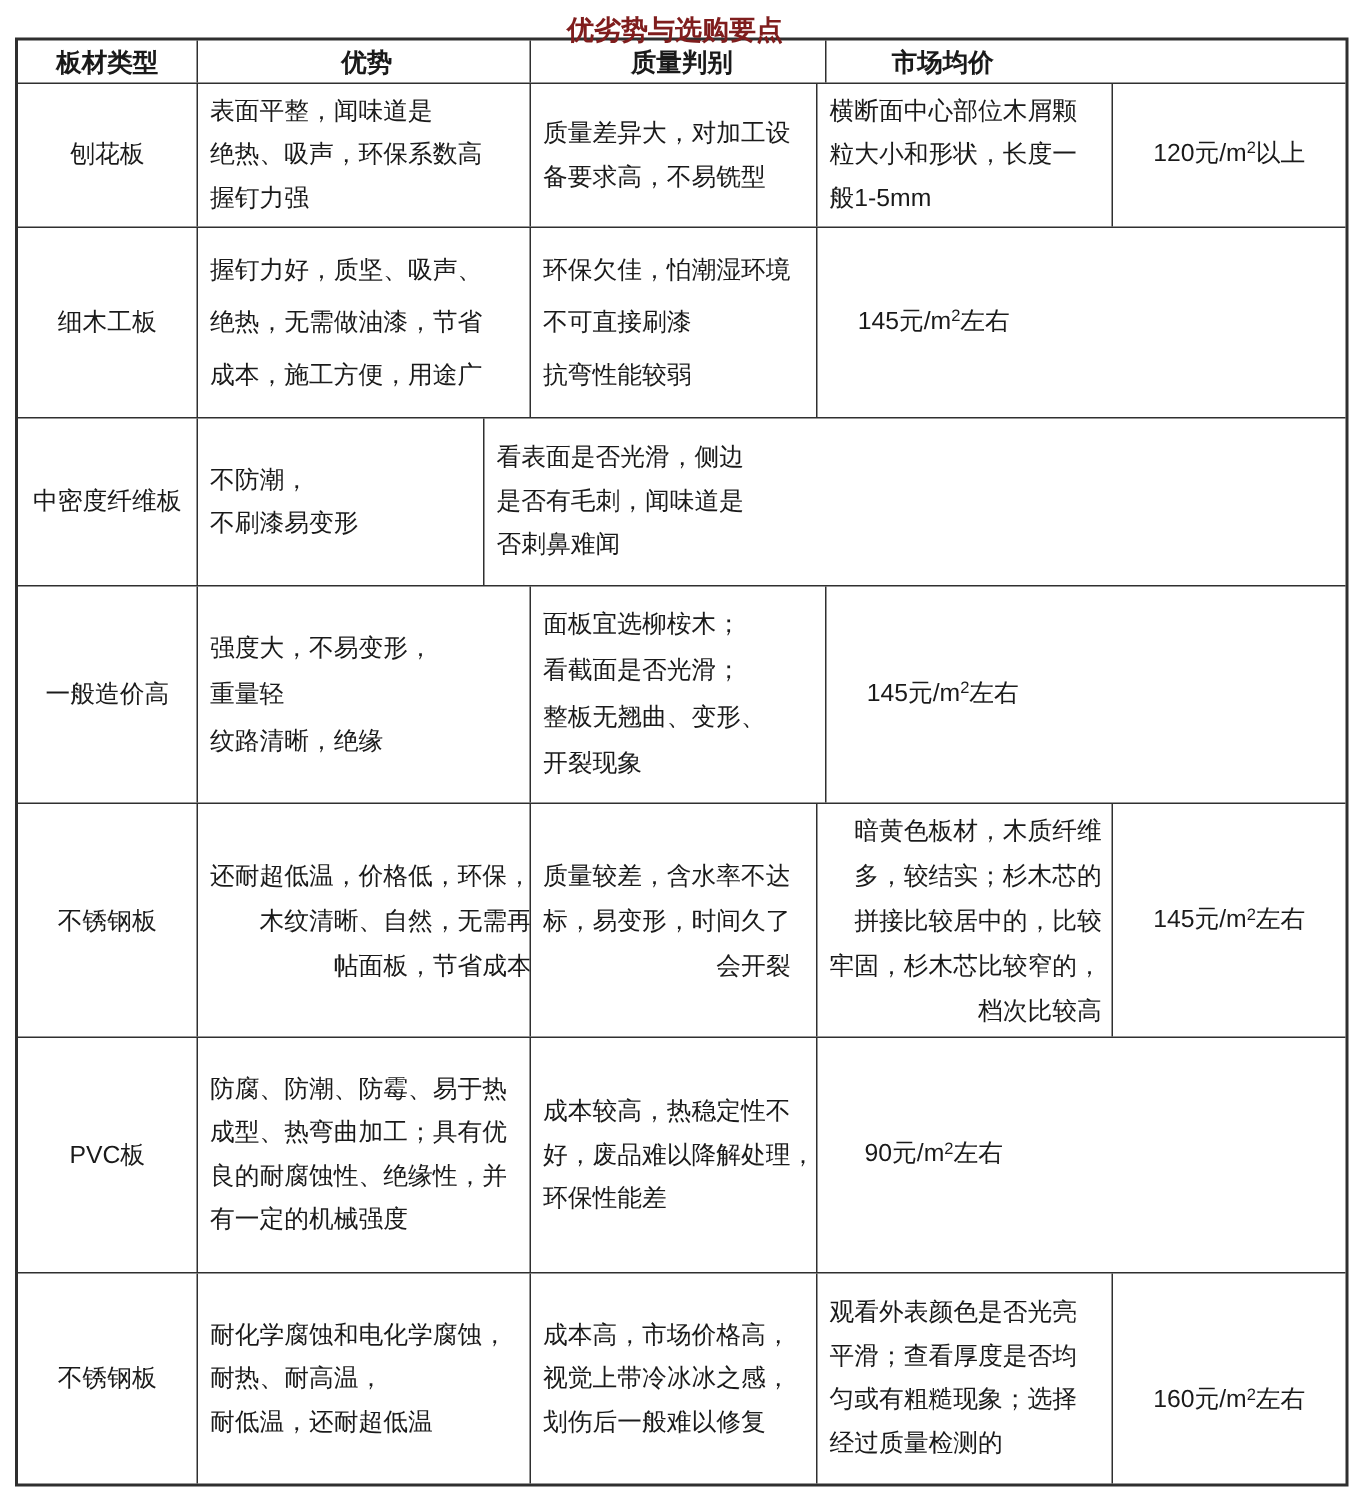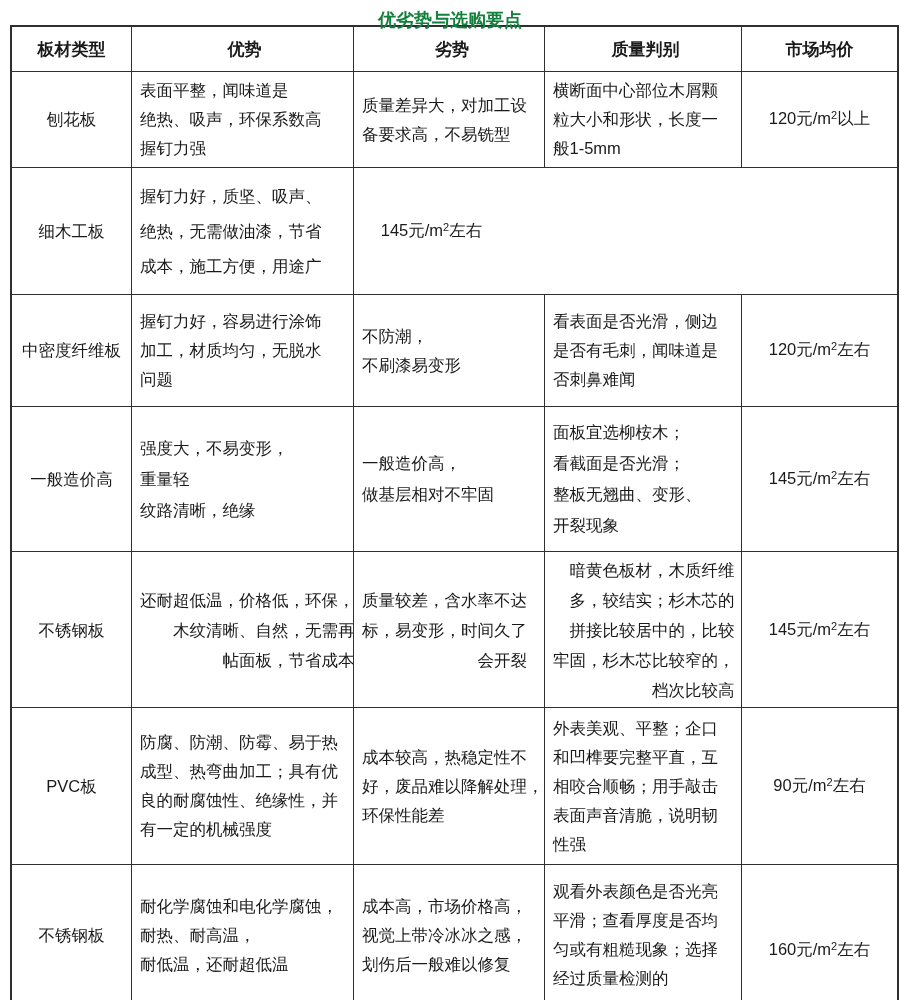--- a/index.html
+++ b/index.html
@@ -4,41 +4,41 @@
 <style>
   * { box-sizing: border-box; margin: 0; padding: 0; }
   html, body { background: #ffffff; }
   .page {
     width: 900px; height: 1000px; background: #ffffff; overflow: hidden;
     font-family: "Liberation Sans", "DejaVu Sans", sans-serif;
     color: #1a1a1a;
   }
   .title {
     padding-top: 8px; height: 25px; text-align: center;
-    font-size: 18px; font-weight: bold; color: #15803d;
+    font-size: 18px; font-weight: bold; color: #7f1d1d;
   }
   .tbl {
     margin-left: 10px; width: 889px;
     border: 2px solid #2f2f2f;
   }
   .row { display: flex; border-bottom: 1px solid #2f2f2f; }
   #rows-body .row:last-child { border-bottom: none; }
   .cell {
     border-right: 1px solid #2f2f2f;
     display: flex; align-items: center;
     overflow: hidden;
   }
   .cell:last-child { border-right: none; }
   .c-type  { width: 120px; justify-content: center; text-align: center; }
   .c-adv   { width: 222px; padding: 0 4px 0 8px; }
   .c-dis   { width: 191px; padding: 0 2px 0 8px; }
   .c-qual  { width: 197px; padding: 0 3px 0 8px; }
   .c-price { width: 155px; justify-content: center; text-align: center; }
   .txt { font-size: 16.5px; line-height: 29px; white-space: pre; }
-  .header-row { height: 45px; font-weight: bold; }
+  .header-row { height: 29px; font-weight: bold; }
   .header-row .cell { justify-content: center; text-align: center; }
   .header-row .txt { font-size: 17px; line-height: 25px; }
   #rows-body .row:nth-child(1) { height: 96px; }
   #rows-body .row:nth-child(2) { height: 127px; }
   #rows-body .row:nth-child(2) .txt { line-height: 35px; }
   #rows-body .row:nth-child(3) { height: 112px; }
   #rows-body .row:nth-child(4) { height: 145px; }
   #rows-body .row:nth-child(4) .txt { line-height: 31px; }
   #rows-body .row:nth-child(5) { height: 156px; }
   #rows-body .row:nth-child(5) .txt { line-height: 30px; text-align: right; }
@@ -53,23 +53,20 @@
   <div class="title">优劣势与选购要点</div>
 
   <div class="tbl">
     <div class="row header-row">
       <div class="cell c-type">
           <div class="txt">板材类型</div>
         </div>
       <div class="cell c-adv">
           <div class="txt">优势</div>
         </div>
-      <div class="cell c-dis">
-          <div class="txt">劣势</div>
-        </div>
       <div class="cell c-qual">
           <div class="txt">质量判别</div>
         </div>
       <div class="cell c-price">
           <div class="txt">市场均价</div>
         </div>
     </div>
     <div id="rows-body">
   <div class="row">
     <div class="cell c-type">
@@ -96,60 +93,53 @@
 
   <div class="row">
     <div class="cell c-type">
             <div class="txt t-type">细木工板</div>
           </div>
     <div class="cell c-adv">
             <div class="txt t-adv">握钉力好，质坚、吸声、
 绝热，无需做油漆，节省
 成本，施工方便，用途广</div>
           </div>
+    <div class="cell c-dis">
+            <div class="txt t-dis">环保欠佳，怕潮湿环境
+不可直接刷漆
+抗弯性能较弱</div>
+          </div>
     <div class="cell c-price">
       <div class="txt" style="white-space:normal;"><span class="p-base">145元/m</span><span class="p-sup">2</span><span class="p-suf">左右</span></div>
     </div>
   </div>
 
   <div class="row">
     <div class="cell c-type">
             <div class="txt t-type">中密度纤维板</div>
-          </div>
-    <div class="cell c-adv">
-            <div class="txt t-adv">握钉力好，容易进行涂饰
-加工，材质均匀，无脱水
-问题</div>
           </div>
     <div class="cell c-dis">
             <div class="txt t-dis">不防潮，
 不刷漆易变形</div>
           </div>
     <div class="cell c-qual">
             <div class="txt t-qual">看表面是否光滑，侧边
 是否有毛刺，闻味道是
 否刺鼻难闻</div>
           </div>
-    <div class="cell c-price">
-      <div class="txt" style="white-space:normal;"><span class="p-base">120元/m</span><span class="p-sup">2</span><span class="p-suf">左右</span></div>
-    </div>
   </div>
 
   <div class="row">
     <div class="cell c-type">
             <div class="txt t-type">一般造价高</div>
           </div>
     <div class="cell c-adv">
             <div class="txt t-adv">强度大，不易变形，
 重量轻
 纹路清晰，绝缘</div>
-          </div>
-    <div class="cell c-dis">
-            <div class="txt t-dis">一般造价高，
-做基层相对不牢固</div>
           </div>
     <div class="cell c-qual">
             <div class="txt t-qual">面板宜选柳桉木；
 看截面是否光滑；
 整板无翘曲、变形、
 开裂现象</div>
           </div>
     <div class="cell c-price">
       <div class="txt" style="white-space:normal;"><span class="p-base">145元/m</span><span class="p-sup">2</span><span class="p-suf">左右</span></div>
     </div>
@@ -189,27 +179,20 @@
             <div class="txt t-adv">防腐、防潮、防霉、易于热
 成型、热弯曲加工；具有优
 良的耐腐蚀性、绝缘性，并
 有一定的机械强度</div>
           </div>
     <div class="cell c-dis">
             <div class="txt t-dis">成本较高，热稳定性不
 好，废品难以降解处理，
 环保性能差</div>
           </div>
-    <div class="cell c-qual">
-            <div class="txt t-qual">外表美观、平整；企口
-和凹榫要完整平直，互
-相咬合顺畅；用手敲击
-表面声音清脆，说明韧
-性强</div>
-          </div>
     <div class="cell c-price">
       <div class="txt" style="white-space:normal;"><span class="p-base">90元/m</span><span class="p-sup">2</span><span class="p-suf">左右</span></div>
     </div>
   </div>
 
   <div class="row">
     <div class="cell c-type">
             <div class="txt t-type">不锈钢板</div>
           </div>
     <div class="cell c-adv">

